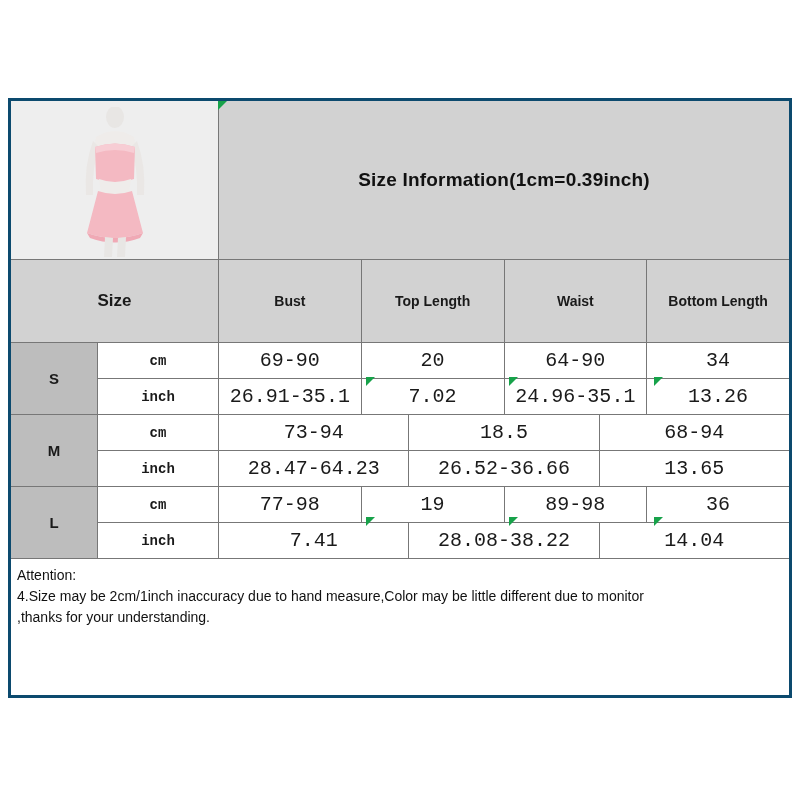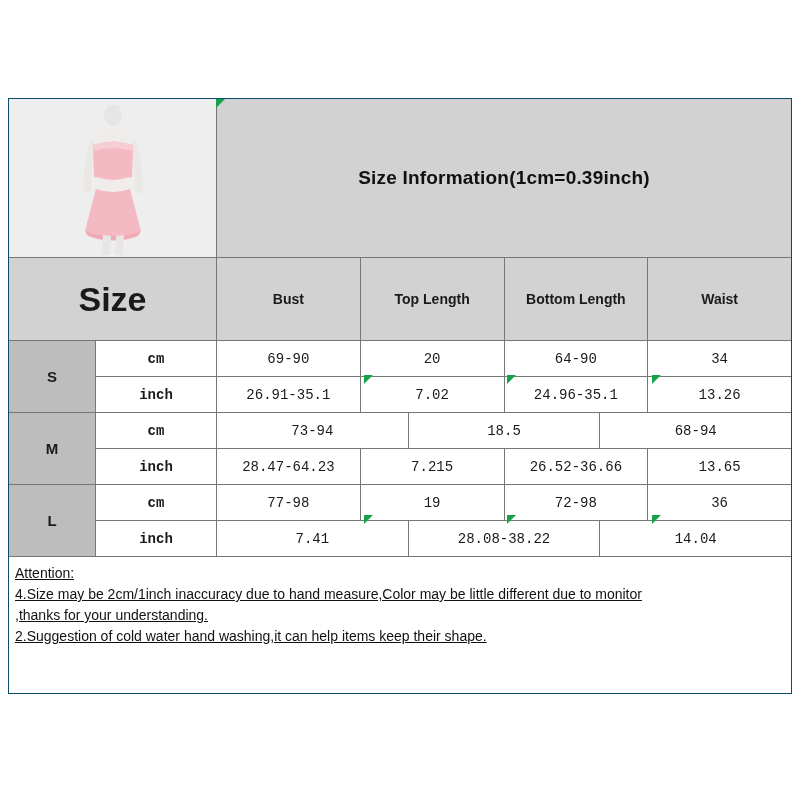--- a/index.html
+++ b/index.html
@@ -12,21 +12,21 @@
     height: 800px;
     font-family: "Liberation Sans", sans-serif;
     color: #1a1a1a;
     position: relative;
   }
   .sheet {
     position: absolute;
     left: 8px;
     top: 98px;
     width: 784px;
-    border: 1px solid #0c4a6e;
+    border: 3px solid #0c4a6e;
     box-sizing: border-box;
     background: #fff;
   }
 
   
   .top-band {
     display: flex;
     height: 158px;
     border-bottom: 1px solid #777;
   }
@@ -67,21 +67,21 @@
     border-bottom: 1px solid #777;
     background: #d2d2d2;
   }
   .hdr-size {
     width: 207px;
     flex: none;
     border-right: 1px solid #777;
     display: flex;
     align-items: center;
     justify-content: center;
-    font-size: 34px;
+    font-size: 17px;
     font-weight: bold;
   }
   .hdr-col {
     flex: 1;
     border-right: 1px solid #777;
     display: flex;
     align-items: center;
     justify-content: center;
     font-size: 14px;
     font-weight: bold;
@@ -122,34 +122,33 @@
     justify-content: center;
     font-size: 14px;
     font-weight: bold;
   }
   .val-cell {
     flex: 1;
     border-right: 1px solid #777;
     display: flex;
     align-items: center;
     justify-content: center;
-    font-size: 14px;
+    font-size: 20px;
   }
   .val-cell:last-child { border-right: none; }
 
   
   .attention {
     padding: 6px 6px 10px 6px;
     min-height: 120px;
   }
   .attention .line {
     font-size: 14px;
     line-height: 21px;
     color: #111;
-    text-decoration: underline;
   }
 
   
   .corner {
     position: absolute;
     width: 0; height: 0;
     border-top: 9px solid #17a24a;
     border-right: 9px solid transparent;
     pointer-events: none;
   }
@@ -184,22 +183,22 @@
     <div class="title-cell">
       <span class="title-text">Size Information(1cm=0.39inch)</span>
       <div class="corner" style="left:207px; top:0;"></div>
     </div>
   </div>
 
   <div class="header-row">
     <div class="hdr-size">Size</div>
     <div class="hdr-col">Bust</div>
     <div class="hdr-col">Top Length</div>
+    <div class="hdr-col">Waist</div>
     <div class="hdr-col">Bottom Length</div>
-    <div class="hdr-col">Waist</div>
   </div>
 
   <div class="size-group">
     <div class="size-label">S</div>
     <div class="group-rows">
       <div class="unit-row first">
         <div class="unit-cell">cm</div>
         <div class="val-cell">69-90</div>
         <div class="val-cell">20</div>
         <div class="val-cell">64-90</div>
@@ -220,51 +219,49 @@
     <div class="group-rows">
       <div class="unit-row first">
         <div class="unit-cell">cm</div>
         <div class="val-cell">73-94</div>
         <div class="val-cell">18.5</div>
         <div class="val-cell">68-94</div>
       </div>
       <div class="unit-row">
         <div class="unit-cell">inch</div>
         <div class="val-cell">28.47-64.23</div>
-        <div class="val-cell">7.215</div>
         <div class="val-cell">26.52-36.66</div>
         <div class="val-cell">13.65</div>
       </div>
     </div>
   </div>
 
   <div class="size-group">
     <div class="size-label">L</div>
     <div class="group-rows">
       <div class="unit-row first">
         <div class="unit-cell">cm</div>
         <div class="val-cell">77-98</div>
         <div class="val-cell">19</div>
-        <div class="val-cell">72-98</div>
+        <div class="val-cell">89-98</div>
         <div class="val-cell">36</div>
       </div>
       <div class="unit-row">
         <div class="unit-cell">inch</div>
         <div class="val-cell">7.41</div>
         <div class="val-cell">28.08-38.22</div>
         <div class="val-cell">14.04</div>
       </div>
     </div>
   </div>
 
   <div class="attention">
     <div class="line">Attention:</div>
     <div class="line">4.Size may be 2cm/1inch inaccuracy due to hand measure,Color may be little different due to monitor</div>
     <div class="line">,thanks for your understanding.</div>
-    <div class="line">2.Suggestion of cold water hand washing,it can help items keep their shape.</div>
   </div>
 
   <div class="corner" style="left:355px; top:276px;"></div>
   <div class="corner" style="left:498px; top:276px;"></div>
   <div class="corner" style="left:643px; top:276px;"></div>
   <div class="corner" style="left:355px; top:416px;"></div>
   <div class="corner" style="left:498px; top:416px;"></div>
   <div class="corner" style="left:643px; top:416px;"></div>
 
 </div>

